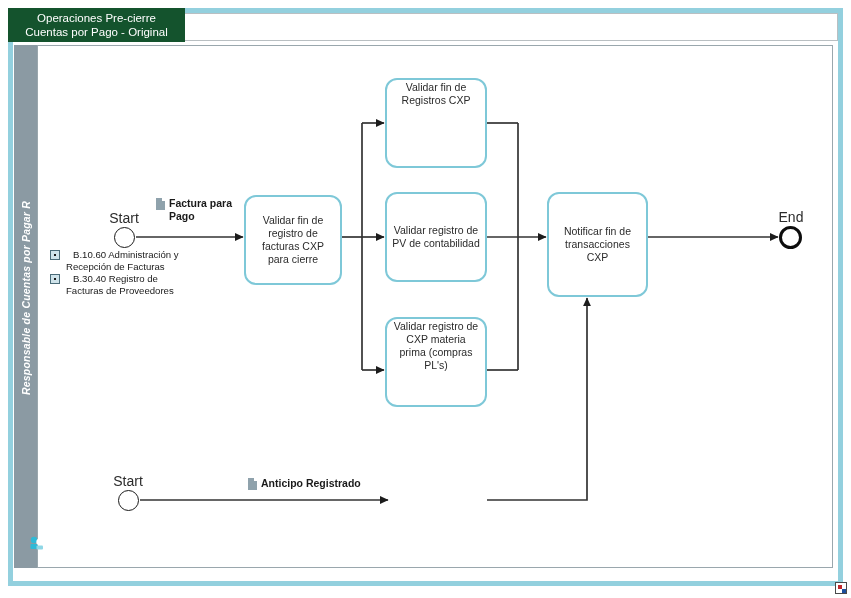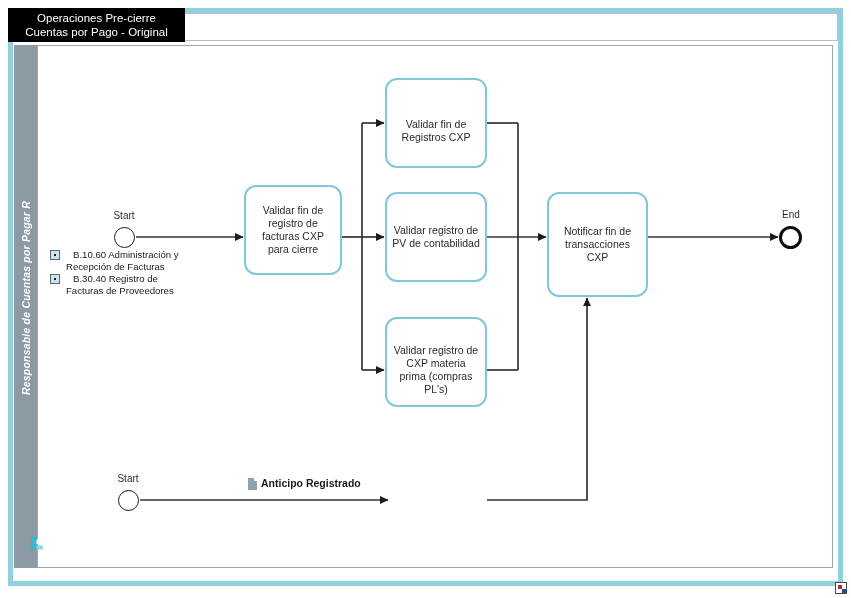--- a/index.html
+++ b/index.html
@@ -11,21 +11,21 @@
   #root{position:absolute;left:0;top:0;width:851px;height:598px;}
 
   
   .outer-frame{
     position:absolute;left:8px;top:8px;width:835px;height:578px;
     border:5px solid #93d0de;background:#ffffff;box-sizing:border-box;
   }
   
   .title-tab{
     position:absolute;left:8px;top:8px;width:177px;height:34px;
-    background:#000000;color:#ffffff;box-sizing:border-box;
+    background:#14532d;color:#ffffff;box-sizing:border-box;
     display:flex;flex-direction:column;align-items:center;justify-content:center;
     font-size:11.5px;line-height:14px;text-align:center;z-index:6;
   }
   .title-tab span{display:block;white-space:nowrap;}
   
   .header-strip{
     position:absolute;left:185px;top:13px;width:653px;height:28px;
     background:#ffffff;border:1px solid #b9bfc2;border-left:none;
     box-sizing:border-box;z-index:5;
   }
@@ -56,28 +56,28 @@
 
   
   .task{
     position:absolute;box-sizing:border-box;
     border:2.5px solid #7ec8d8;border-radius:12px;background:#ffffff;
     display:flex;align-items:center;justify-content:center;
     text-align:center;color:#2b2b2b;font-size:10.5px;line-height:13px;
     padding:4px 5px;
   }
   .task .tlabel{display:block;width:100%;}
-  .task.top-align{align-items:center;padding-top:20px;}
+  .task.top-align{align-items:flex-start;padding-top:1px;}
 
   
   .event{position:absolute;border-radius:50%;background:#ffffff;box-sizing:border-box;}
   .event.start{border:1.6px solid #1a1a1a;}
   .event.end{border:3.4px solid #0d0d0d;}
   .event-label{
-    position:absolute;font-size:10px;color:#2b2b2b;text-align:center;white-space:nowrap;
+    position:absolute;font-size:14px;color:#2b2b2b;text-align:center;white-space:nowrap;
   }
 
   
   .flow-svg{position:absolute;left:0;top:0;width:795px;height:523px;overflow:visible;}
 
   
   .msg{
     position:absolute;display:flex;align-items:flex-start;gap:4px;
     font-size:10.5px;color:#1a1a1a;line-height:12.5px;
   }
@@ -178,41 +178,45 @@
 
     <div class="event start" style="left:76px;top:182px;width:21px;height:21px;"></div>
     <div class="event-label" style="left:56px;top:165px;width:60px;">Start</div>
 
     <div class="event start" style="left:80px;top:445px;width:21px;height:21px;"></div>
     <div class="event-label" style="left:60px;top:428px;width:60px;">Start</div>
 
     <div class="event end" style="left:741px;top:181px;width:23px;height:23px;"></div>
     <div class="event-label" style="left:732px;top:164px;width:42px;">End</div>
 
-    <div class="task" style="left:206px;top:140px;width:98px;height:90px;">
+    <div class="task" style="left:206px;top:150px;width:98px;height:90px;">
       <span class="tlabel">Validar fin de registro de facturas CXP para cierre</span>
     </div>
 
     <div class="task top-align" style="left:347px;top:33px;width:102px;height:90px;">
       <span class="tlabel">Validar fin de Registros CXP</span>
     </div>
 
     <div class="task top-align" style="left:347px;top:272px;width:102px;height:90px;">
       <span class="tlabel">Validar registro de CXP materia prima (compras PL's)</span>
     </div>
 
     <div class="task" style="left:347px;top:147px;width:102px;height:90px;">
       <span class="tlabel">Validar registro de PV de contabilidad</span>
     </div>
 
     <div class="task" style="left:509px;top:147px;width:101px;height:105px;">
       <span class="tlabel">Notificar fin de transacciones CXP</span>
     </div>
 
 
+    <div class="msg bold" style="left:118px;top:152px;width:90px;">
+      <span class="doc-icon"></span>
+      <span class="mtext">Factura para Pago</span>
+    </div>
 
 
     <div class="msg bold" style="left:174px;top:432px;width:130px;padding-left:36px;">
       <span class="doc-icon"></span>
       <span class="mtext">Anticipo Registrado</span>
     </div>
 
     <div class="annot" style="left:12px;top:204px;">
       <div class="row">
         <span class="sq-icon"></span>

